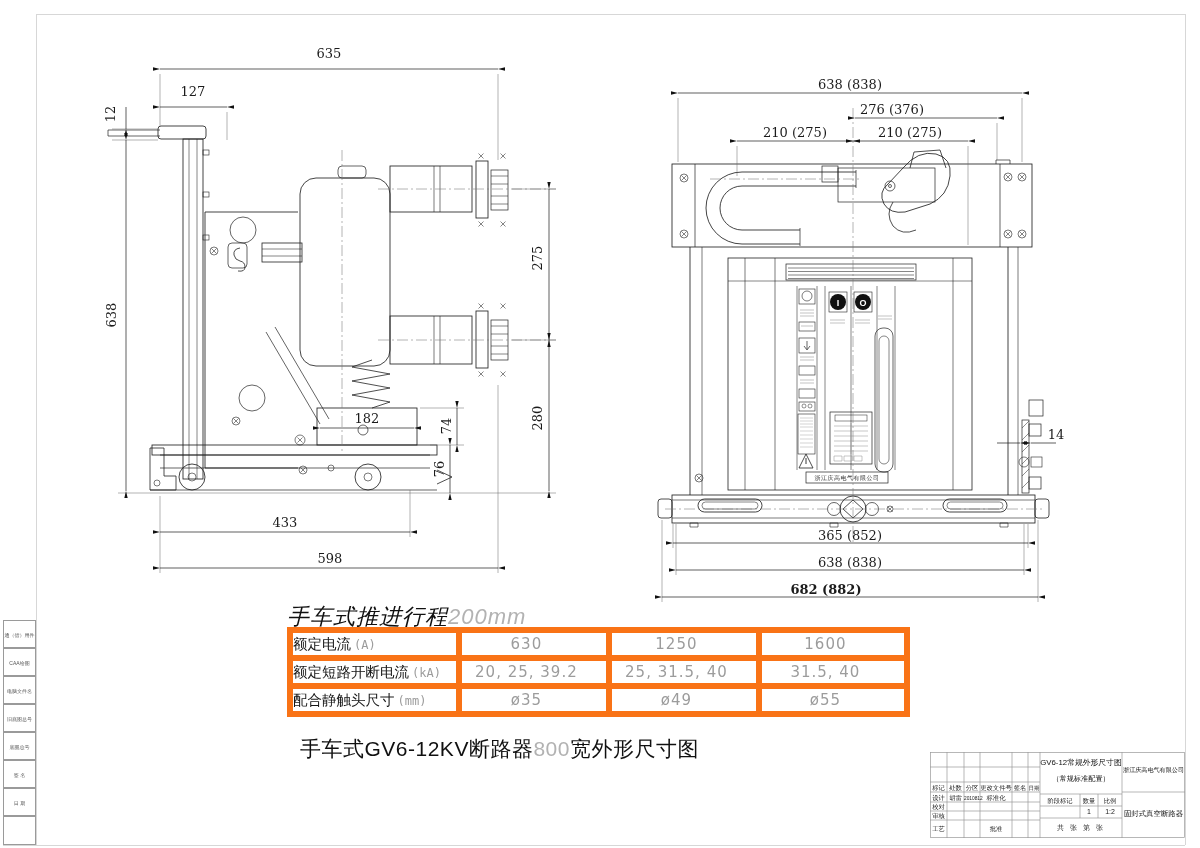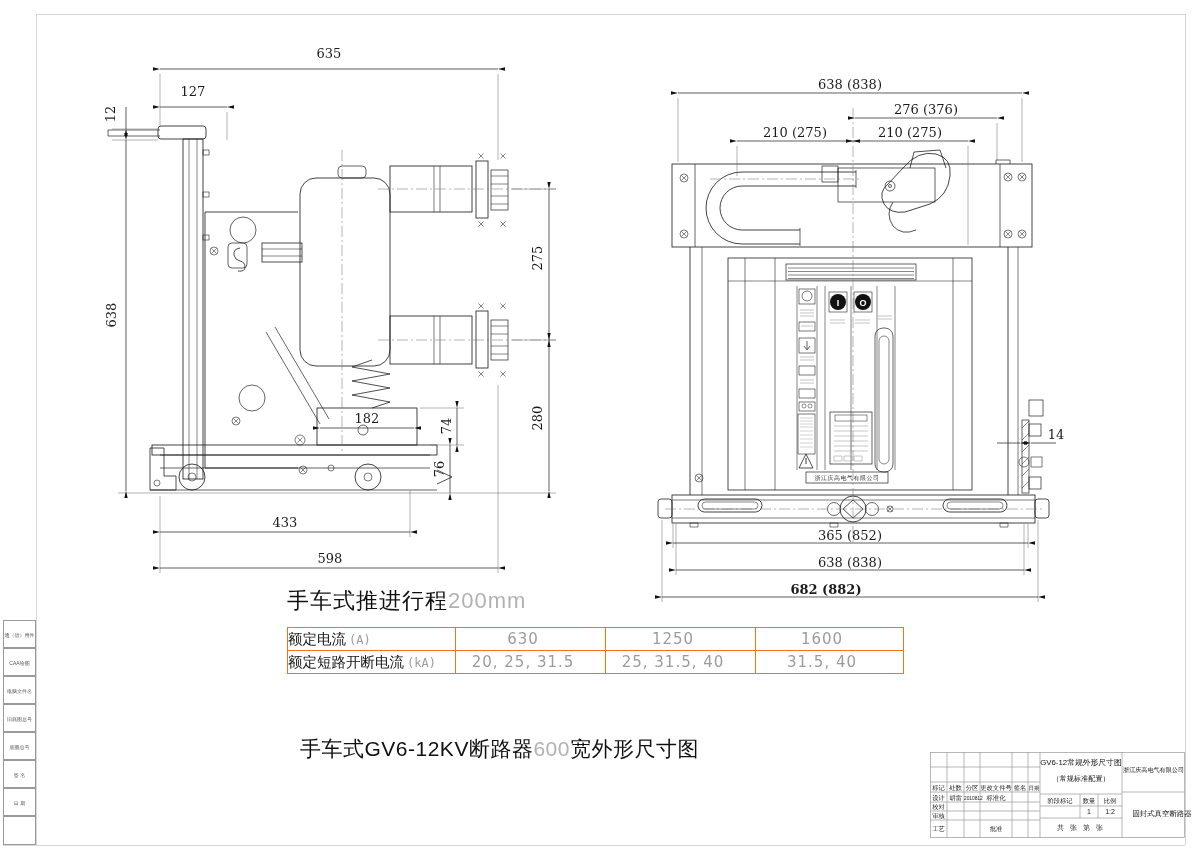--- a/index.html
+++ b/index.html
@@ -10,21 +10,21 @@
   
   .dim{position:absolute;font-family:"DejaVu Serif",serif;font-size:13px;color:#1b1b1b;
        text-align:center;white-space:nowrap;line-height:14px;}
   .rot{width:40px;height:14px;transform:rotate(-90deg);}
   
   .note{position:absolute;font-size:22px;color:#101010;white-space:nowrap;letter-spacing:1px;}
   .cap{position:absolute;font-size:21px;color:#101010;white-space:nowrap;letter-spacing:0.5px;}
   .lt{color:#b2b2b2;}
   
   table.spec{position:absolute;left:287px;top:627px;border-collapse:collapse;table-layout:fixed;}
-  table.spec td{border:1px solid #f97316;padding:0 15px 0 0;height:22px;overflow:hidden;white-space:nowrap;}
+  table.spec td{border:6px solid #f97316;padding:0 15px 0 0;height:22px;overflow:hidden;white-space:nowrap;}
   td.lbl{padding-left:7px;font-size:14.5px;color:#161616;}
   td.lbl .unit{font-size:12px;color:#9c9c9c;margin-left:3px;font-family:"DejaVu Sans Mono",monospace;}
   td.val{font-size:15px;color:#9c9c9c;text-align:center;letter-spacing:1px;font-family:"DejaVu Sans",sans-serif;}
   
   .tblock{position:absolute;left:930px;top:752px;width:255px;height:86px;}
   .tb-text{position:absolute;font-size:6.3px;color:#222;white-space:nowrap;text-align:center;line-height:8px;}
   
   .strip{position:absolute;left:3px;width:33px;border:0.8px solid #9a9a9a;box-sizing:border-box;
          font-size:5px;color:#555;text-align:center;overflow:hidden;background:#fff;}
   
@@ -312,59 +312,65 @@
   <div class="dim rot" style="left:92px;top:308px;">638</div>
   <div class="dim rot" style="left:518px;top:251px;">275</div>
   <div class="dim rot" style="left:518px;top:411px;">280</div>
   <div class="dim" style="left:342px;top:412px;width:50px;">182</div>
   <div class="dim rot" style="left:427px;top:419px;">74</div>
   <div class="dim rot" style="left:420px;top:462px;">76</div>
   <div class="dim" style="left:250px;top:516px;width:70px;">433</div>
   <div class="dim" style="left:295px;top:552px;width:70px;">598</div>
 
   <div class="dim" style="left:790px;top:78px;width:120px;">638 (838)</div>
-  <div class="dim" style="left:866px;top:103px;width:120px;">276 (376)</div>
+  <div class="dim" style="left:832px;top:103px;width:120px;">276 (376)</div>
   <div class="dim" style="left:735px;top:126px;width:120px;">210 (275)</div>
   <div class="dim" style="left:850px;top:126px;width:120px;">210 (275)</div>
   <div class="dim" style="left:1042px;top:428px;width:28px;">14</div>
   <div class="dim" style="left:790px;top:529px;width:120px;">365 (852)</div>
   <div class="dim" style="left:790px;top:556px;width:120px;">638 (838)</div>
   <div class="dim" style="left:766px;top:583px;width:120px;font-weight:bold;">682 (882)</div>
 
   <div style="position:absolute;left:806px;top:474px;width:82px;font-size:6px;color:#333;text-align:center;white-space:nowrap;letter-spacing:0.5px;">浙江庆高电气有限公司</div>
 
-  <div class="note" style="left:287px;top:586px;">
+  <div class="note" style="left:287px;top:602px;font-style:italic;">
     <span>手车式推进行程</span><span class="lt">200mm</span>
   </div>
 
   <table class="spec">
     <colgroup>
         <col style="width:168px;">
         <col style="width:150px;">
         <col style="width:150px;">
         <col style="width:148px;">
       </colgroup>
     <tbody>
         <tr>
       <td class="lbl"><span>额定电流</span><span class="unit">(A)</span></td>
       <td class="val">630</td>
       <td class="val">1250</td>
       <td class="val">1600</td>
     </tr>
     <tr>
       <td class="lbl"><span>额定短路开断电流</span><span class="unit">(kA)</span></td>
-      <td class="val">20, 25, 31.5</td>
+      <td class="val">20, 25, 39.2</td>
       <td class="val">25, 31.5, 40</td>
       <td class="val">31.5, 40</td>
     </tr>
+    <tr>
+      <td class="lbl"><span>配合静触头尺寸</span><span class="unit">(mm)</span></td>
+      <td class="val">ø35</td>
+      <td class="val">ø49</td>
+      <td class="val">ø55</td>
+    </tr>
   </tbody>
     </table>
 
   <div class="cap" style="left:300px;top:735px;">
-    <span>手车式GV6-12KV断路器</span><span class="lt">600</span><span>宽外形尺寸图</span>
+    <span>手车式GV6-12KV断路器</span><span class="lt">800</span><span>宽外形尺寸图</span>
   </div>
 
   <div class="tblock">
     <svg width="255" height="86" style="position:absolute;left:0;top:0;">
       <g stroke="#999" stroke-width="0.7" fill="none">
         <rect x="0.5" y="0.5" width="254" height="85"></rect>
         <line x1="110" y1="0" x2="110" y2="86"></line>
         <line x1="192" y1="0" x2="192" y2="86"></line>
         <line x1="17" y1="0" x2="17" y2="86"></line>
           <line x1="34" y1="0" x2="34" y2="86"></line>
@@ -405,21 +411,21 @@
     <div class="tb-text" style="left:110px;top:7px;width:82px;font-size:7.8px;color:#111;">GV6-12常规外形尺寸图</div>
     <div class="tb-text" style="left:110px;top:23px;width:82px;font-size:7.2px;color:#111;">（常规标准配置）</div>
     <div class="tb-text" style="left:110px;top:45px;width:40px;">阶段标记</div>
     <div class="tb-text" style="left:150px;top:45px;width:18px;">数量</div>
     <div class="tb-text" style="left:168px;top:45px;width:24px;">比例</div>
     <div class="tb-text" style="left:150px;top:56px;width:18px;font-size:7px;">1</div>
     <div class="tb-text" style="left:168px;top:56px;width:24px;font-size:7px;">1:2</div>
     <div class="tb-text" style="left:110px;top:72px;width:82px;font-size:7px;letter-spacing:2px;">共 张 第 张</div>
 
     <div class="tb-text" style="left:193px;top:14px;width:61px;font-size:6.1px;color:#111;">浙江庆高电气有限公司</div>
-    <div class="tb-text" style="left:193px;top:58px;width:78px;font-size:7.4px;color:#111;">固封式真空断路器</div>
+    <div class="tb-text" style="left:193px;top:58px;width:61px;font-size:7.4px;color:#111;">固封式真空断路器</div>
   </div>
 
   <div class="strip" style="top:620px;height:28px;line-height:28px;">通（借）用件登记</div>
   <div class="strip" style="top:648px;height:28px;line-height:28px;">CAA绘图</div>
   <div class="strip" style="top:676px;height:28px;line-height:28px;">电脑文件名</div>
   <div class="strip" style="top:704px;height:28px;line-height:28px;">旧底图总号</div>
   <div class="strip" style="top:732px;height:28px;line-height:28px;">底图总号</div>
   <div class="strip" style="top:760px;height:28px;line-height:28px;">签 名</div>
   <div class="strip" style="top:788px;height:28px;line-height:28px;">日 期</div>
   <div class="strip" style="top:816px;height:29px;"></div>

